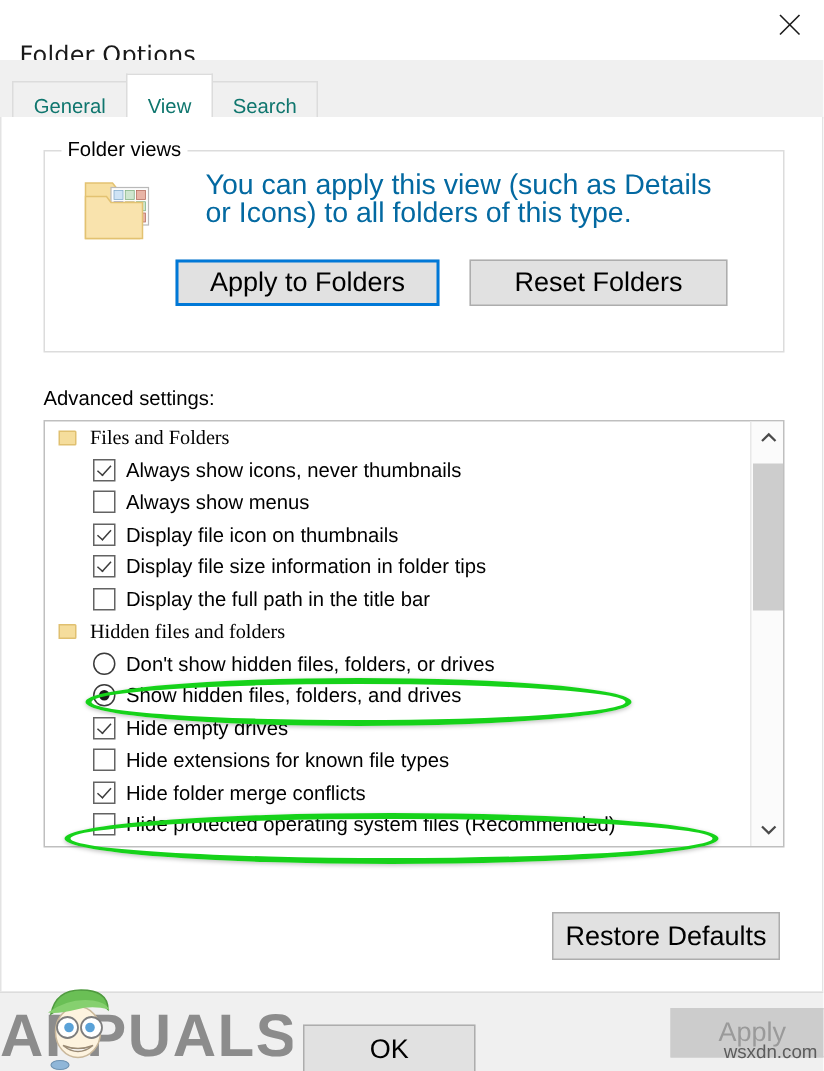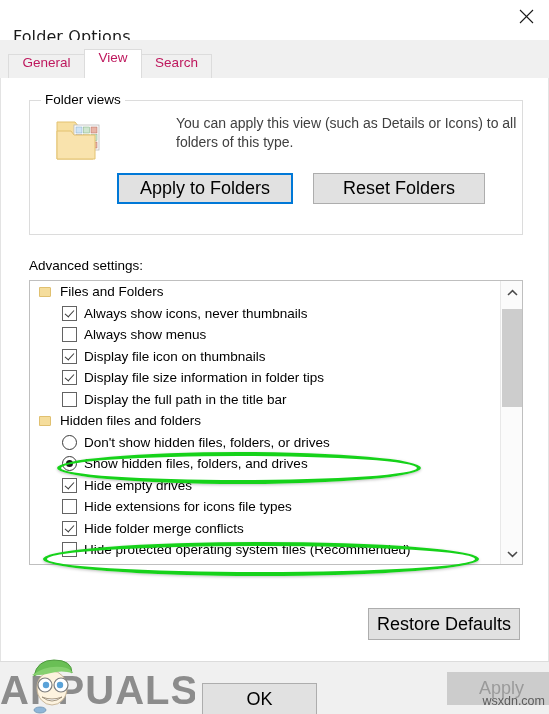--- a/index.html
+++ b/index.html
@@ -47,23 +47,23 @@
     background: #f0f0f0;
     border-bottom: 1px solid #dcdcdc;
   }
   .tab {
     position: absolute;
     bottom: 0;
     background: #f0f0f0;
     border: 1px solid #dcdcdc;
     border-bottom: none;
     font-size: 13.5px;
-    color: #be185d;
+    color: #0f766e;
     display: flex;
-    align-items: flex-start;
+    align-items: flex-end;
     justify-content: center;
     box-sizing: border-box;
     cursor: default;
   }
   .tab.active {
     background: #ffffff;
     border-color: #dcdcdc;
     z-index: 3;
   }
 
@@ -96,24 +96,23 @@
   }
   #folder-icon {
     position: absolute;
     left: 52px; top: 38px;
     width: 52px; height: 50px;
   }
   #folder-views-desc {
     position: absolute;
     left: 136px; top: 36px;
     width: 350px;
-    font-size: 14px;
-    color: #404040;
+    font-size: 19px;
+    color: #0369a1;
     line-height: 19px;
-    margin-left: 39px;
   }
   .dlg-btn {
     position: absolute;
     background: #e1e1e1;
     border: 1px solid #adadad;
     font-size: 18px;
     color: #000;
     box-sizing: border-box;
     display: flex;
     align-items: center;
@@ -156,21 +155,21 @@
   .list-row {
     position: relative;
     height: 21.5px;
     display: flex;
     align-items: center;
     font-size: 13.5px;
     color: #000;
     white-space: nowrap;
     cursor: default;
   }
-  .list-row.group { padding-left: 9px; }
+  .list-row.group { padding-left: 9px; font-family: Liberation Serif, serif; }
   .list-row.item  { padding-left: 32px; }
 
   .mini-folder {
     width: 13px; height: 11px;
     margin-right: 8px;
     flex: none;
     position: relative;
   }
   .mini-folder i {
     position: absolute;
@@ -399,21 +398,21 @@
         <div class="list-row item">
           <span class="rb checked"></span>
           <span>Show hidden files, folders, and drives</span>
         </div>
         <div class="list-row item">
           <span class="cb checked"></span>
           <span>Hide empty drives</span>
         </div>
         <div class="list-row item">
           <span class="cb"></span>
-          <span>Hide extensions for icons file types</span>
+          <span>Hide extensions for known file types</span>
         </div>
         <div class="list-row item">
           <span class="cb checked"></span>
           <span>Hide folder merge conflicts</span>
         </div>
         <div class="list-row item">
           <span class="cb"></span>
           <span>Hide protected operating system files (Recommended)</span>
         </div>
         <div class="list-row item">

